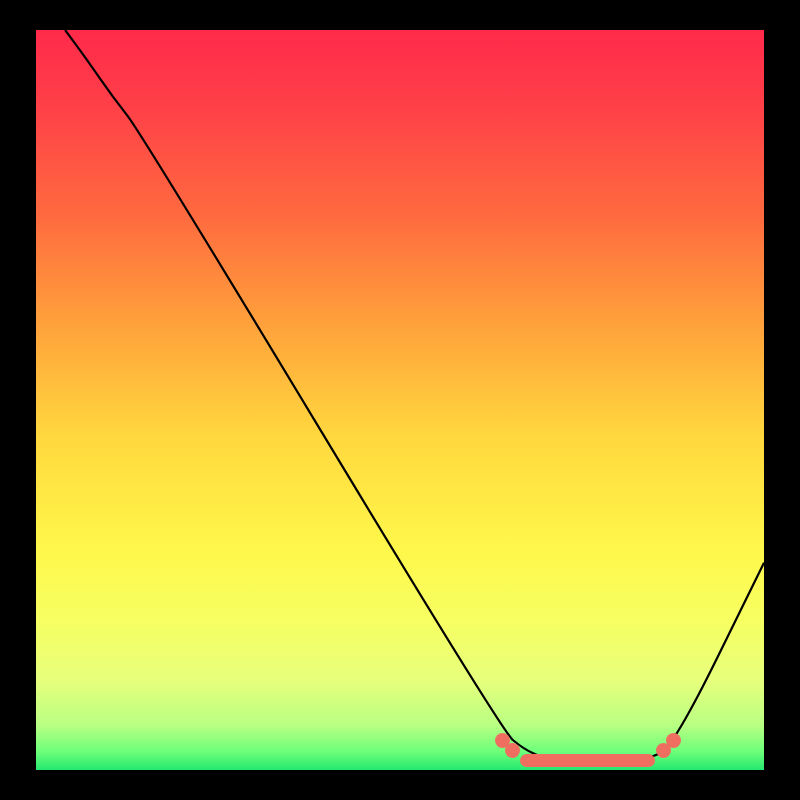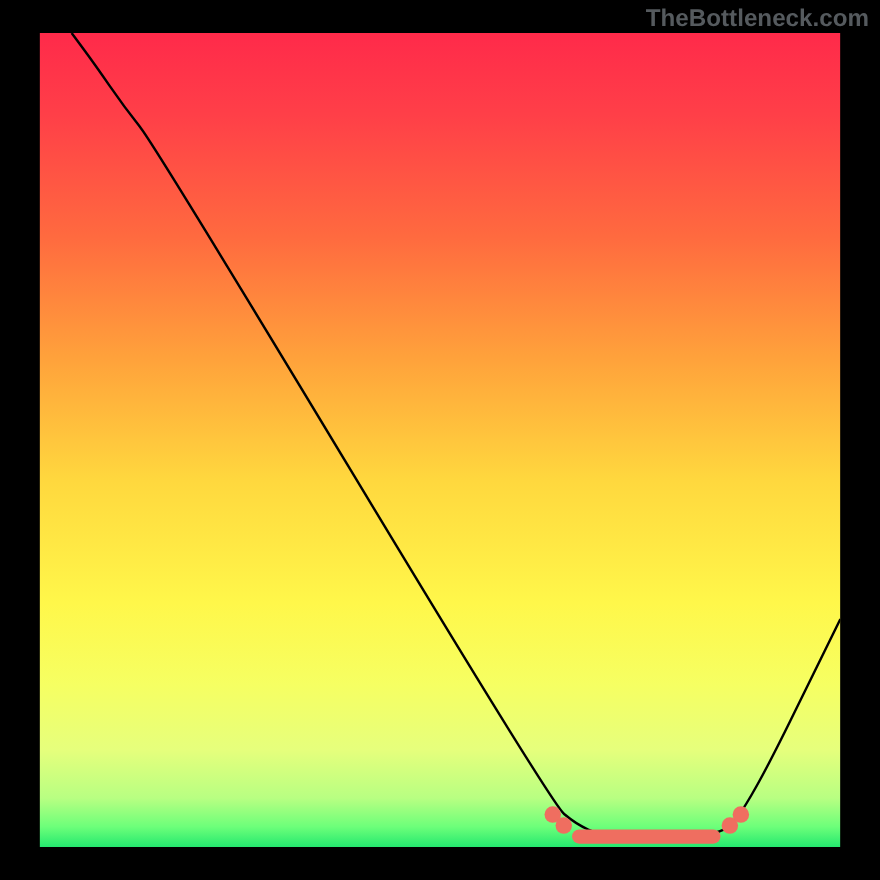--- a/index.html
+++ b/index.html
@@ -52,21 +52,20 @@
     width: 15px; height: 15px;
     background: #ef6e60;
     border-radius: 50%;
   }
 </style>
 </head>
 <body>
 
 <div class="frame">
 
-  <div class="watermark">TheBottleneck.com</div>
 
   <div class="plot-area">
 
     <svg class="gradient" viewBox="0 0 728 740" preserveAspectRatio="none">
       <defs>
         <linearGradient id="bg-grad" x1="0" y1="0" x2="0" y2="1">
             <stop offset="0%" stop-color="#ff2a4a"></stop>
             <stop offset="10%" stop-color="#ff3f48"></stop>
             <stop offset="25%" stop-color="#ff6a3f"></stop>
             <stop offset="40%" stop-color="#ffa23b"></stop>

